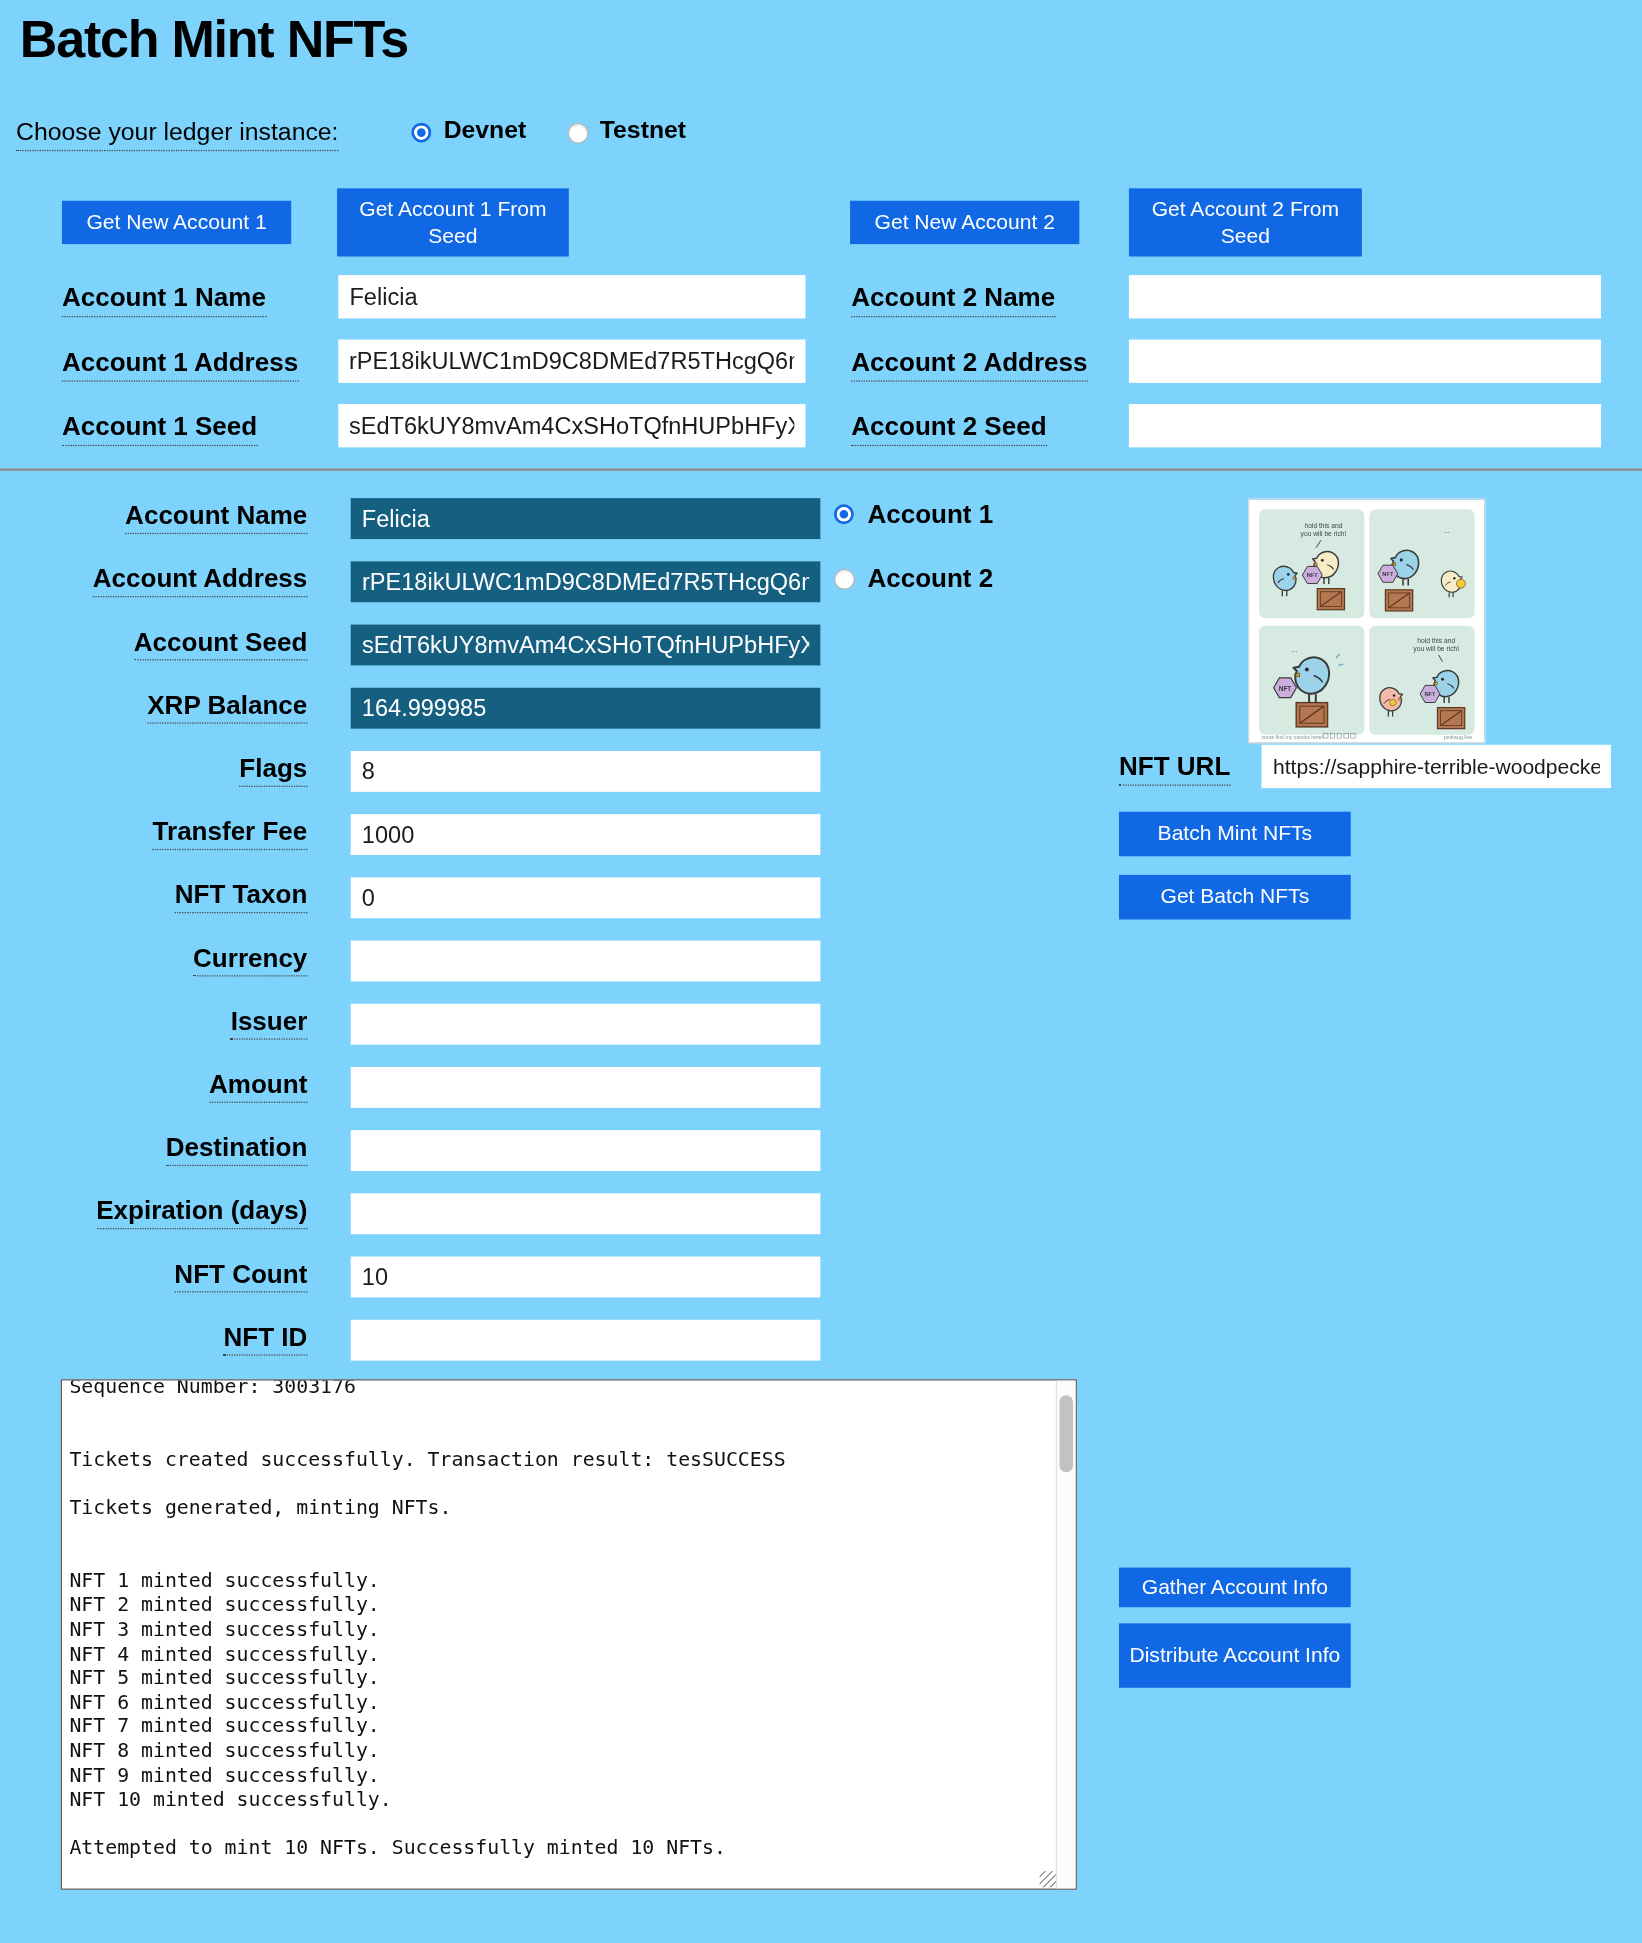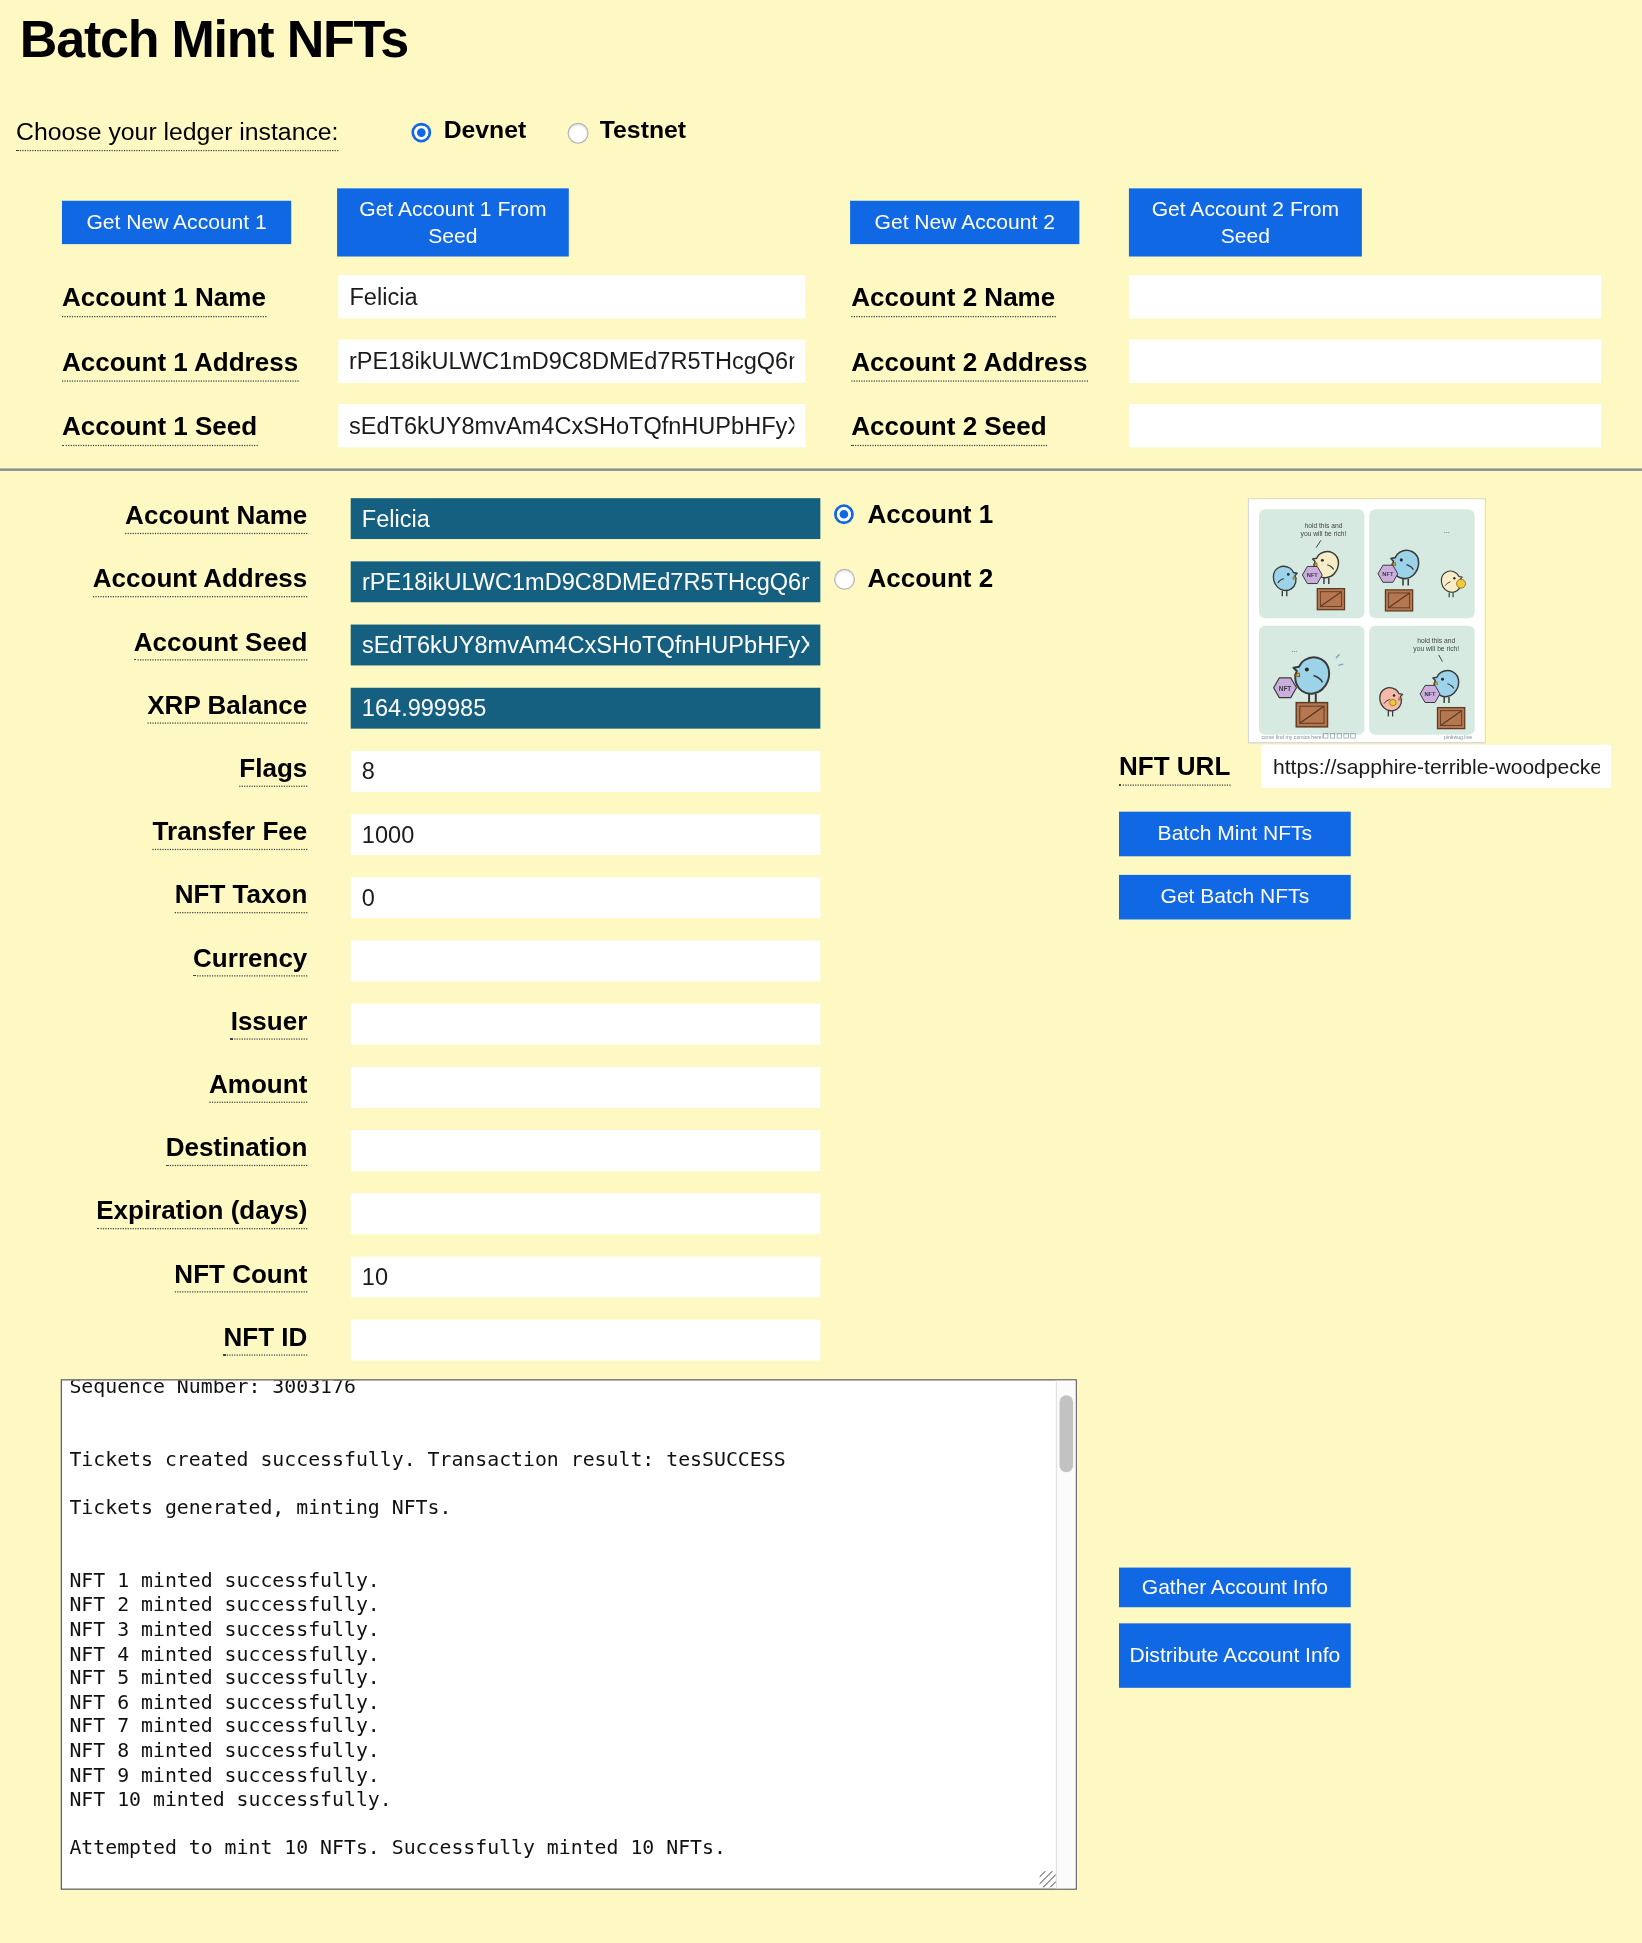--- a/index.html
+++ b/index.html
@@ -1,16 +1,16 @@
 <!DOCTYPE html>
 <html><head>
 <meta charset="utf-8">
 <style>
   html,body{margin:0;padding:0;}
-  .viewport{position:relative;width:1642px;height:1943px;overflow:hidden;background:#fef9c3;font-family:"Liberation Sans",sans-serif;}
+  .viewport{position:relative;width:1642px;height:1943px;overflow:hidden;background:#7dd3fc;font-family:"Liberation Sans",sans-serif;}
   .canvas{position:absolute;left:0;top:0;width:1325px;height:1568px;transform:scale(1.2392);transform-origin:0 0;}
   h1.title{position:absolute;left:16px;top:8px;margin:0;font-size:42px;font-weight:bold;color:#000;letter-spacing:-1px;}
   .dotted{border-bottom:1.5px dotted #444;padding-bottom:3px;}
   .plain-label{position:absolute;font-size:20px;color:#000;}
   .bold-label{position:absolute;font-size:21px;font-weight:bold;color:#000;white-space:nowrap;}
   .radio{position:absolute;width:12px;height:12px;border-radius:50%;box-sizing:content-box;}
   .radio.on{border:2.5px solid #1168e4;background:#1168e4;box-shadow:inset 0 0 0 2.5px #fff;}
   .radio.off{border:1px solid #b5b5b5;width:15px;height:15px;background:#fff;box-shadow:inset 0 1px 2px rgba(0,0,0,.12);}
   .btn{position:absolute;display:flex;align-items:center;justify-content:center;text-align:center;
        background:#1168e4;color:#fff;border:none;font-family:"Liberation Sans",sans-serif;

